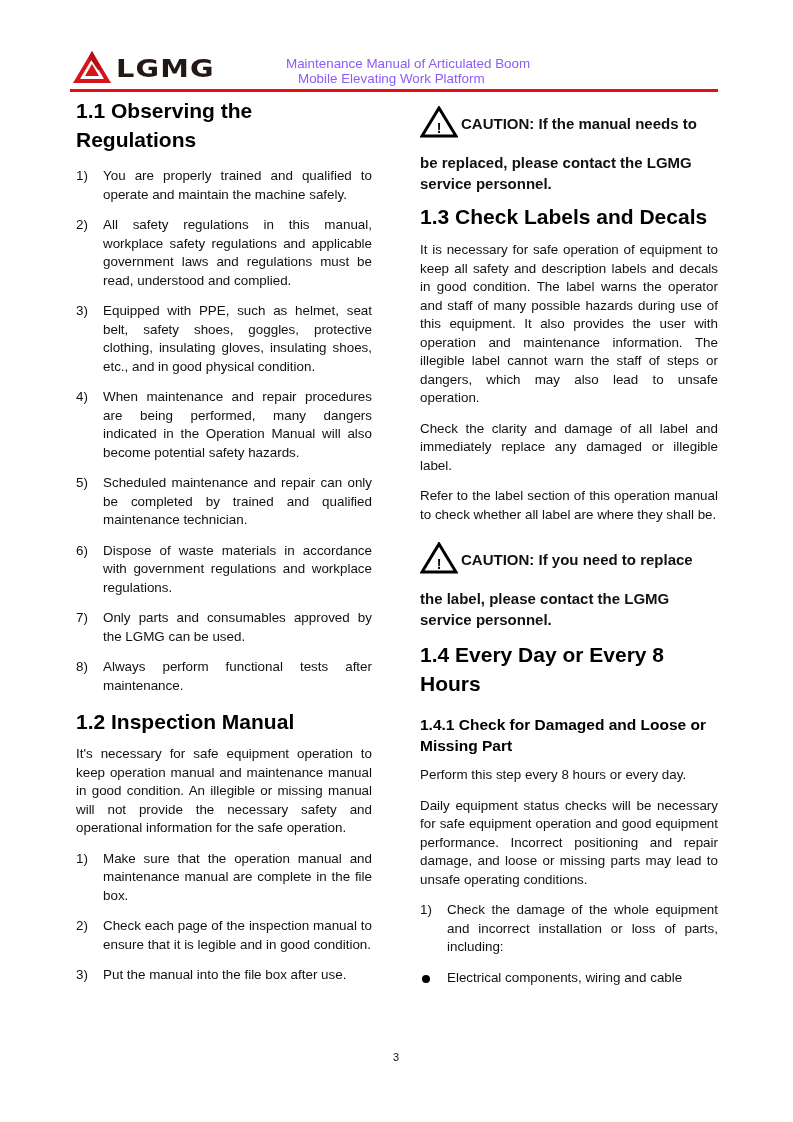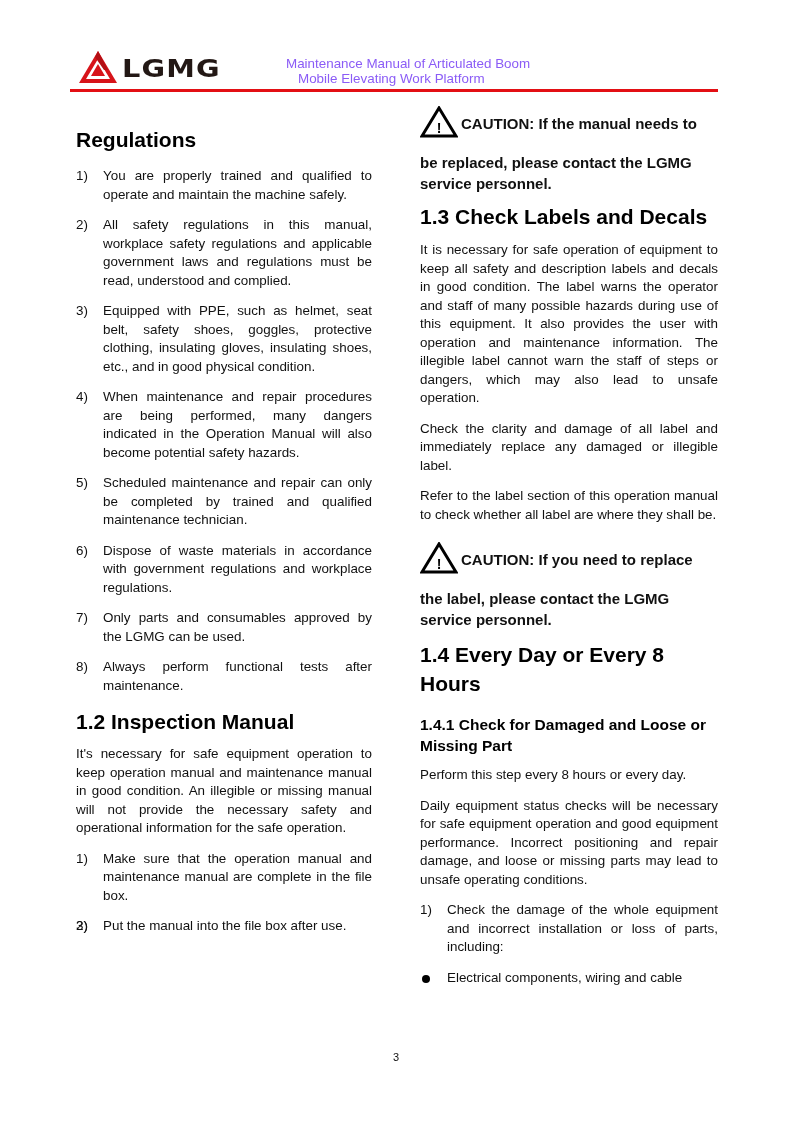--- a/index.html
+++ b/index.html
@@ -1,19 +1,19 @@
 <!DOCTYPE html>
 <html><head>
 <meta charset="utf-8">
 <style>
   html, body { margin: 0; padding: 0; background: #ffffff; }
   body { width: 793px; height: 1122px; position: relative; overflow: hidden;
          font-family: "Liberation Sans", sans-serif; color: #000; }
   .header { position: absolute; left: 70px; top: 48px; width: 648px; height: 46px; }
-  .logo { position: absolute; left: 8px; top: 2px; width: 140px; height: 36px; }
+  .logo { position: absolute; left: 2px; top: 2px; width: 140px; height: 36px; }
   .logo svg { display: block; }
   .logo-text { position: absolute; left: 44px; top: 4px; font-family: "DejaVu Sans", sans-serif;
                font-weight: bold; font-size: 25px; letter-spacing: 1px; color: #231815; transform: scaleX(1.15); transform-origin: left; }
   .header-title { position: absolute; left: 216px; top: 8px; font-size: 13.4px; line-height: 15px; color: #8b5cf6; }
   .header-title .l2 { padding-left: 12px; display:block; }
   .header-rule { position: absolute; left: 0; top: 41px; width: 648px; height: 3px; background: #e30f14; }
 
   .col { position: absolute; top: 96px; font-size: 13.4px; line-height: 18.5px; color: #111; }
   .col-left { left: 76px; width: 296px; }
   .col-right { left: 420px; width: 298px; }
@@ -48,39 +48,39 @@
   </div>
   <div class="header-title">
     <span>Maintenance Manual of Articulated Boom</span>
     <span class="l2">Mobile Elevating Work Platform</span>
   </div>
   <div class="header-rule"></div>
 </div>
 
 <div class="col col-left">
   <h1 class="sec">
-    <br>
+    <span>1.1 Observing the</span><br>
     <span>Regulations</span>
   </h1>
   <div style="height:13px"></div>
   <ol class="olist">
     <li><span class="num">1)</span><span>You are properly trained and qualified to operate and maintain the machine safely.</span></li>
     <li><span class="num">2)</span><span>All safety regulations in this manual, workplace safety regulations and applicable government laws and regulations must be read, understood and complied.</span></li>
     <li><span class="num">3)</span><span>Equipped with PPE, such as helmet, seat belt, safety shoes, goggles, protective clothing, insulating gloves, insulating shoes, etc., and in good physical condition.</span></li>
     <li><span class="num">4)</span><span>When maintenance and repair procedures are being performed, many dangers indicated in the Operation Manual will also become potential safety hazards.</span></li>
     <li><span class="num">5)</span><span>Scheduled maintenance and repair can only be completed by trained and qualified maintenance technician.</span></li>
     <li><span class="num">6)</span><span>Dispose of waste materials in accordance with government regulations and workplace regulations.</span></li>
     <li><span class="num">7)</span><span>Only parts and consumables approved by the LGMG can be used.</span></li>
     <li><span class="num">8)</span><span>Always perform functional tests after maintenance.</span></li>
   </ol>
   <h1 class="sec" style="margin-top:6px;margin-bottom:9px;">1.2 Inspection Manual</h1>
   <p class="body">It's necessary for safe equipment operation to keep operation manual and maintenance manual in good condition. An illegible or missing manual will not provide the necessary safety and operational information for the safe operation.</p>
   <ol class="olist">
     <li><span class="num">1)</span><span>Make sure that the operation manual and maintenance manual are complete in the file box.</span></li>
-    <li><span class="num">2)</span></li>
+    <li><span class="num">2)</span><span>Check each page of the inspection manual to ensure that it is legible and in good condition.</span></li>
     <li><span class="num">3)</span><span>Put the manual into the file box after use.</span></li>
   </ol>
 </div>
 
 <div class="col col-right">
   <div class="caution">
     <div class="caution-head" style="height:42px;">
       <svg width="38" height="32" viewBox="0 0 38 32">
         <polygon points="19,2 36,30 2,30" fill="none" stroke="#000" stroke-width="3"></polygon>
         <text x="19" y="27" text-anchor="middle" font-size="14" font-family="Liberation Sans, sans-serif" fill="#000">!</text>

